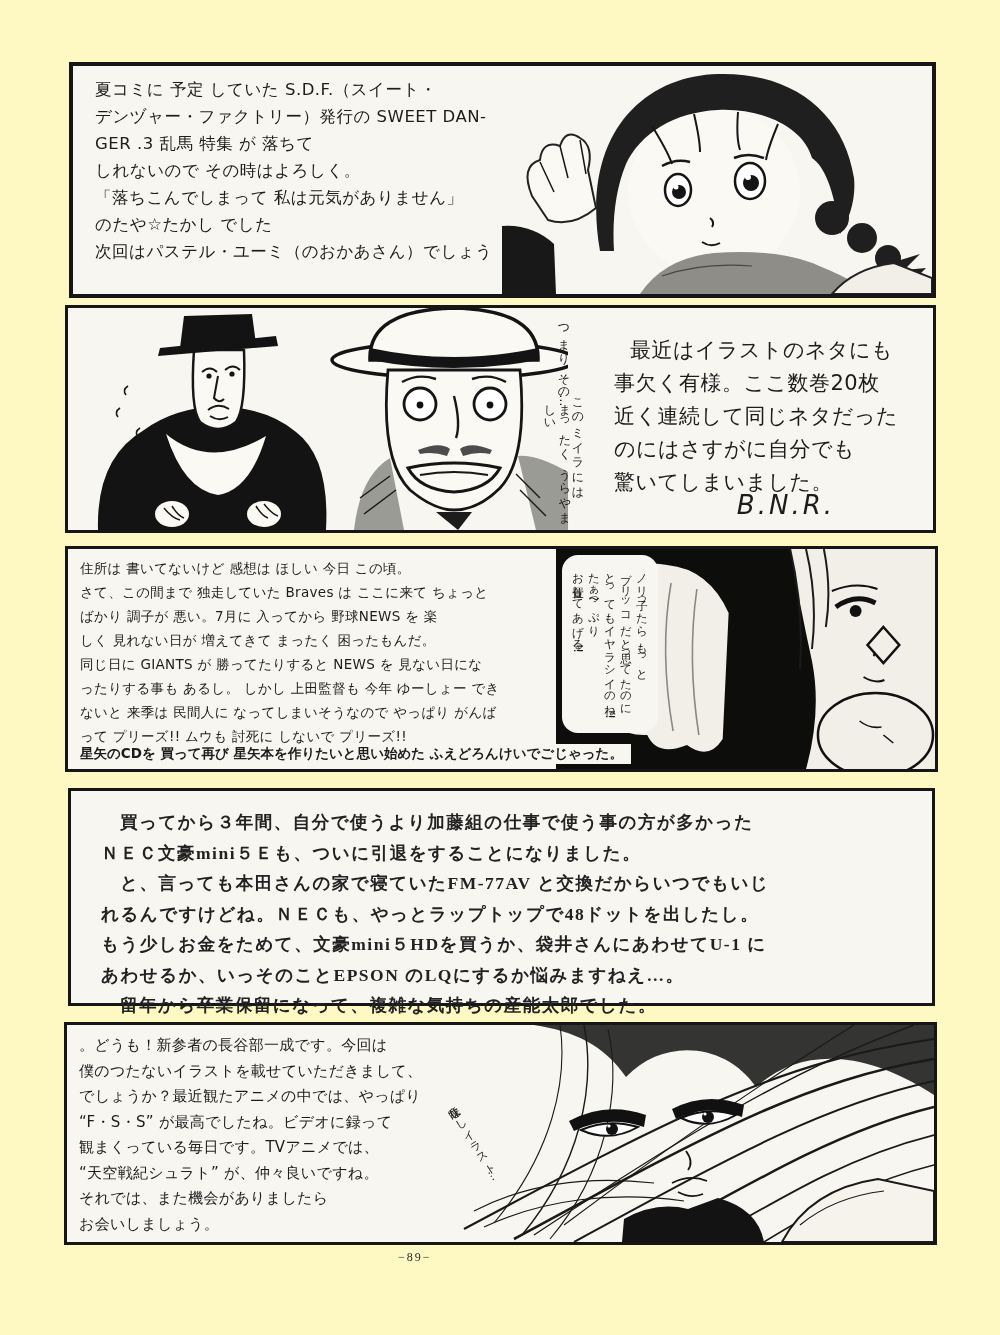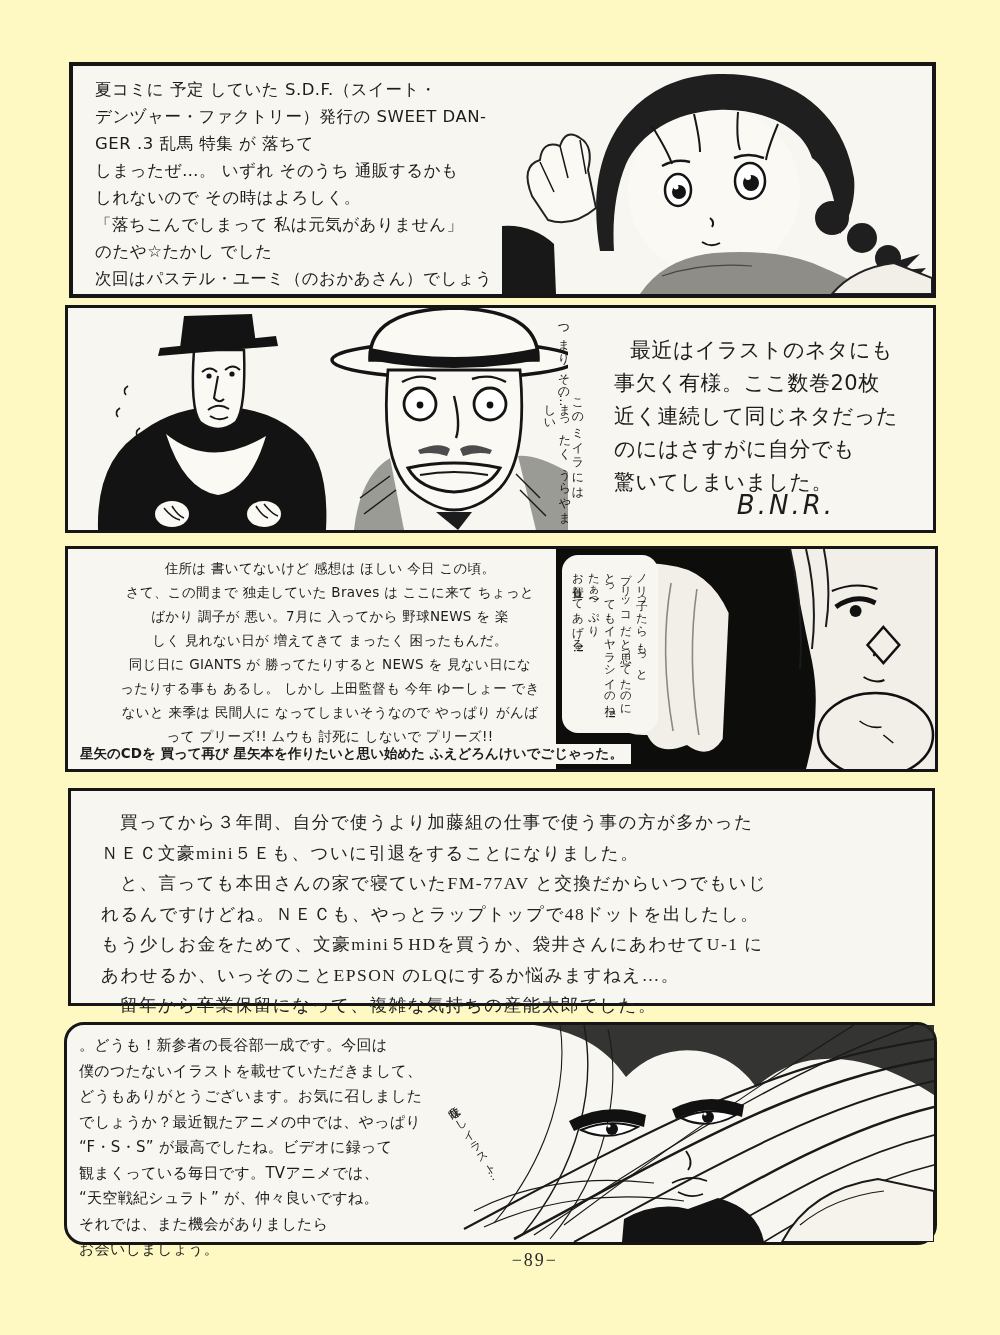--- a/index.html
+++ b/index.html
@@ -21,36 +21,36 @@
   .p2-text{position:absolute;left:546px;top:26px;width:318px;font-size:21px;line-height:33px;letter-spacing:.5px;}
   .p2-text .hline:first-child{padding-left:16px;}
   .p2-sign{position:absolute;right:98px;bottom:10px;font-size:26px;font-style:italic;letter-spacing:3px;margin-left:16px;}
   
   .panel3{left:65px;top:546px;width:873px;height:226px;}
   .p3-dark{position:absolute;left:488px;top:0;right:0;bottom:0;background:#0d0d0c;overflow:hidden;}
   .p3-illus{position:absolute;left:0;top:0;width:100%;height:100%;}
   .bubble{position:absolute;left:6px;top:6px;background:#f8f6f1;border-radius:16px;
           padding:10px 8px;writing-mode:vertical-rl;height:178px;box-sizing:border-box;}
   .bubble div{font-size:11.5px;line-height:16px;letter-spacing:0;}
-  .p3-text{position:absolute;left:12px;top:7px;width:500px;font-size:13.5px;line-height:24px;letter-spacing:.3px;text-align:center;}
+  .p3-text{position:absolute;left:12px;top:7px;width:500px;font-size:13.5px;line-height:24px;letter-spacing:.3px;}
   .p3-bottom{position:absolute;left:12px;bottom:5px;font-size:13.5px;white-space:nowrap;
              background:#f8f6f1;padding:1px 8px 1px 0;z-index:3;font-weight:bold;}
   
   .panel4{left:68px;top:788px;width:867px;height:218px;}
   .p4-text{position:absolute;left:30px;top:16px;right:24px;font-family:"Liberation Serif","DejaVu Serif",serif;
-           font-size:17.5px;line-height:30.5px;letter-spacing:1.5px;font-weight:normal;color:#222;}
-  
-  .panel5{left:64px;top:1022px;width:873px;height:223px;border-radius:20px;}
+           font-size:17.5px;line-height:30.5px;letter-spacing:1.5px;font-weight:bold;color:#222;}
+  
+  .panel5{left:64px;top:1022px;width:873px;height:223px;}
   .p5-illus{position:absolute;right:0;top:0;width:580px;height:217px;}
   .p5-text{position:absolute;left:12px;top:8px;width:440px;font-size:15px;line-height:25.5px;letter-spacing:.3px;z-index:2;}
   .diag-note{position:absolute;left:396px;top:68px;writing-mode:vertical-rl;font-size:11px;
              letter-spacing:1px;transform:rotate(-33deg);z-index:2;}
   
-  .page-number{position:absolute;left:398px;top:1250px;width:160px;text-align:right;
-               font-family:"Liberation Serif","DejaVu Serif",serif;font-size:18px;letter-spacing:2px;color:#2a2a2a;}
+  .page-number{position:absolute;left:398px;top:1250px;width:160px;text-align:left;
+               font-family:"Liberation Serif","DejaVu Serif",serif;font-size:12px;letter-spacing:2px;color:#2a2a2a;}
   svg .ink{stroke:#171717;fill:none;}
 </style>
 </head>
 <body>
 
 <div class="page">
 
   <section class="panel panel1">
     <svg class="p1-illus" viewBox="0 0 430 228">
       <path d="M0,160 Q30,158 52,178 L54,228 L0,228 Z" fill="#181818"></path>
@@ -72,21 +72,20 @@
       <circle cx="386" cy="192" r="13" fill="#1f1f1f"></circle>
       <path d="M392,196 l26,-8 l-16,16 l22,-2 l-14,14 l-20,-6 Z" fill="#1f1f1f"></path>
       <path d="M138,228 Q162,192 212,187 Q282,182 322,202 Q356,216 366,228 Z" fill="#8f8d88"></path>
       <path d="M330,228 Q352,202 392,197 L430,212 L430,228 Z" fill="#f2efe9" stroke="#222" stroke-width="2"></path>
       <path class="ink" d="M160,210 q40,-14 90,-10" stroke-width="1.2" opacity=".6"></path>
     </svg>
     <div class="p1-text">
       <div class="hline">夏コミに 予定 していた S.D.F.（スイート・</div>
       <div class="hline">デンヅャー・ファクトリー）発行の SWEET DAN-</div>
       <div class="hline">GER .3 乱馬 特集 が 落ちて</div>
-      <div class="hline">しまったぜ…。 いずれ そのうち 通販するかも</div>
       <div class="hline">しれないので その時はよろしく。</div>
       <div class="hline">「落ちこんでしまって 私は元気がありません」</div>
       <div class="hline">のたや☆たかし でした</div>
       <div class="hline">次回はパステル・ユーミ（のおかあさん）でしょう</div>
     </div>
   </section>
 
   <section class="panel panel2">
     <svg class="p2-illus" viewBox="0 0 500 222">
       <path d="M30,222 Q28,150 76,122 Q106,100 150,98 Q200,100 228,124 Q262,150 258,222 Z" fill="#131313"></path>
@@ -210,21 +209,20 @@
       <circle cx="354" cy="92" r="6" fill="#111"></circle>
         <circle cx="351" cy="89" r="1.6" fill="#fff"></circle>
       <path d="M332,126 q8,11 2,19 M318,158 q18,-9 35,-2 M324,167 q13,7 25,2 M300,184 q15,9 28,4" stroke="#161616" stroke-width="1.8" fill="none"></path>
       <path d="M268,217 L270,194 Q302,176 334,184 L364,173 Q404,184 410,217 Z" fill="#131313"></path>
       <path d="M428,217 Q456,164 524,154 L580,166 L580,217 Z" fill="#f6f3ed" stroke="#1a1a19" stroke-width="2"></path>
       <path d="M446,200 Q480,172 530,166" stroke="#1a1a19" stroke-width="1.2" fill="none"></path>
     </svg>
     <div class="p5-text">
       <div class="hline">。どうも！新参者の長谷部一成です。今回は</div>
       <div class="hline">僕のつたないイラストを載せていただきまして、</div>
-      <div class="hline">どうもありがとうございます。お気に召しました</div>
       <div class="hline">でしょうか？最近観たアニメの中では、やっぱり</div>
       <div class="hline">“F・S・S” が最高でしたね。ビデオに録って</div>
       <div class="hline">観まくっている毎日です。TVアニメでは、</div>
       <div class="hline">“天空戦紀シュラト” が、仲々良いですね。</div>
       <div class="hline">それでは、また機会がありましたら</div>
       <div class="hline">お会いしましょう。</div>
     </div>
     <div class="diag-note">意味なしイラスト…</div>
   </section>
 

